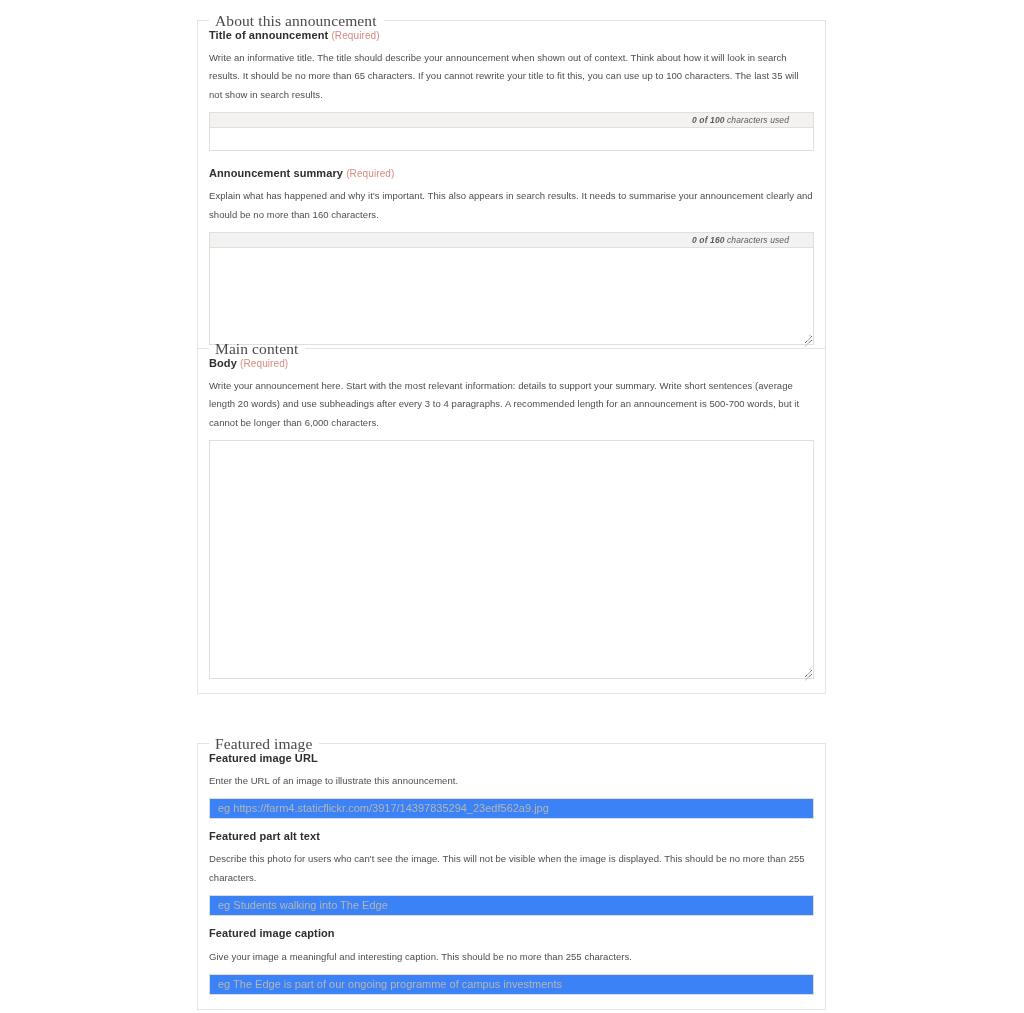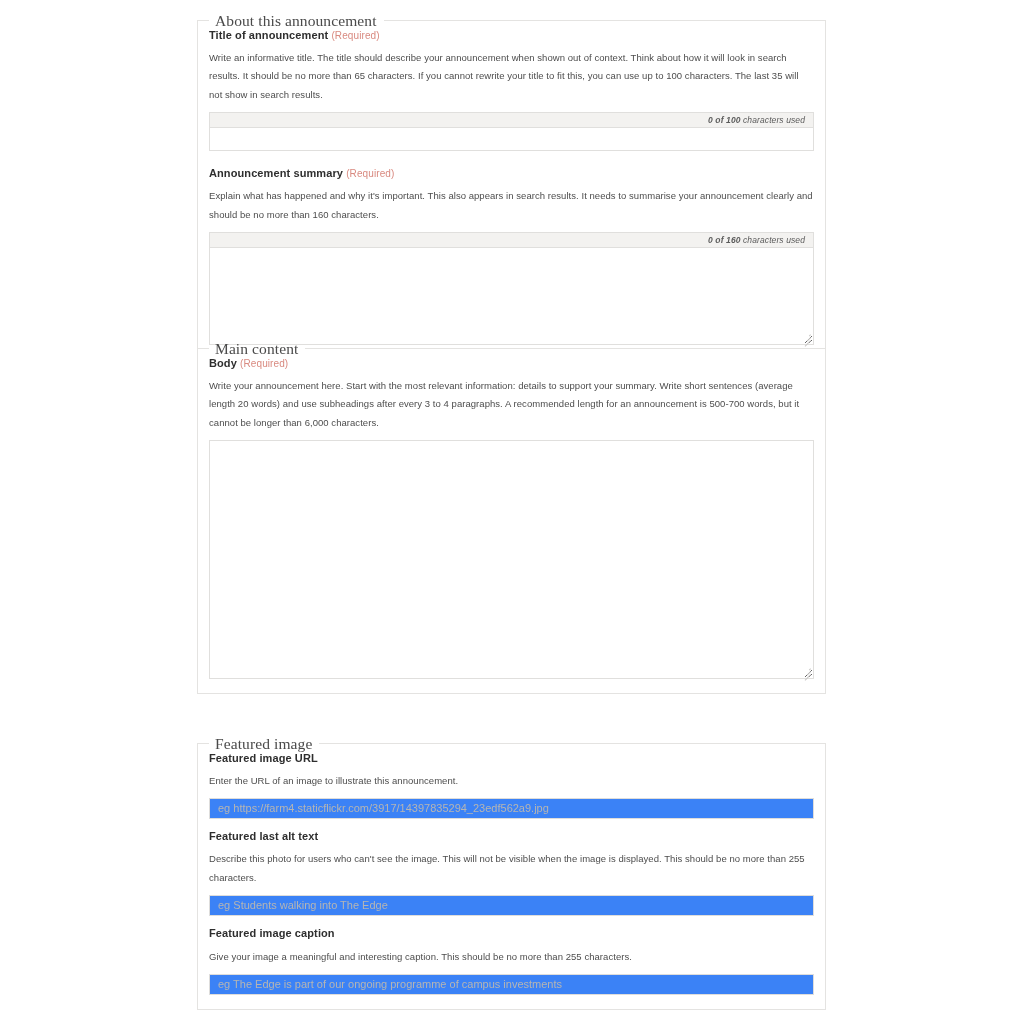--- a/index.html
+++ b/index.html
@@ -80,21 +80,21 @@
     border: 1px solid #e0dfdd;
     background: #fff;
     box-sizing: border-box;
   }
   .counter-bar {
     background: #f3f2f0;
     border-bottom: 1px solid #e0dfdd;
     height: 15px;
     line-height: 15px;
     text-align: right;
-    padding-right: 8px;
+    padding-right: 24px;
     font-size: 8.5px;
     font-style: italic;
     color: #5a5a5a;
     letter-spacing: 0.1px;
     box-sizing: border-box;
     overflow: hidden;
   }
   .counter-bar b { font-weight: bold; font-style: italic; }
 
   .text-input {
@@ -259,21 +259,21 @@
           <span class="required-flag"></span>
         </div>
         <div class="field-hint">Enter the URL of an image to illustrate this announcement.</div>
         <input class="plain-input" type="text" placeholder="eg https://farm4.staticflickr.com/3917/14397835294_23edf562a9.jpg" style="">
       </div>
 
       <div class="sp-11"></div>
 
       <div class="field">
         <div class="field-label">
-          <span>Featured last alt text</span>
+          <span>Featured part alt text</span>
           <span class="required-flag"></span>
         </div>
         <div class="field-hint">Describe this photo for users who can't see the image. This will not be visible when the image is displayed. This should be no more than 255 characters.</div>
         <input class="plain-input" type="text" placeholder="eg Students walking into The Edge" style="">
       </div>
 
       <div class="sp-11"></div>
 
       <div class="field">
         <div class="field-label">

